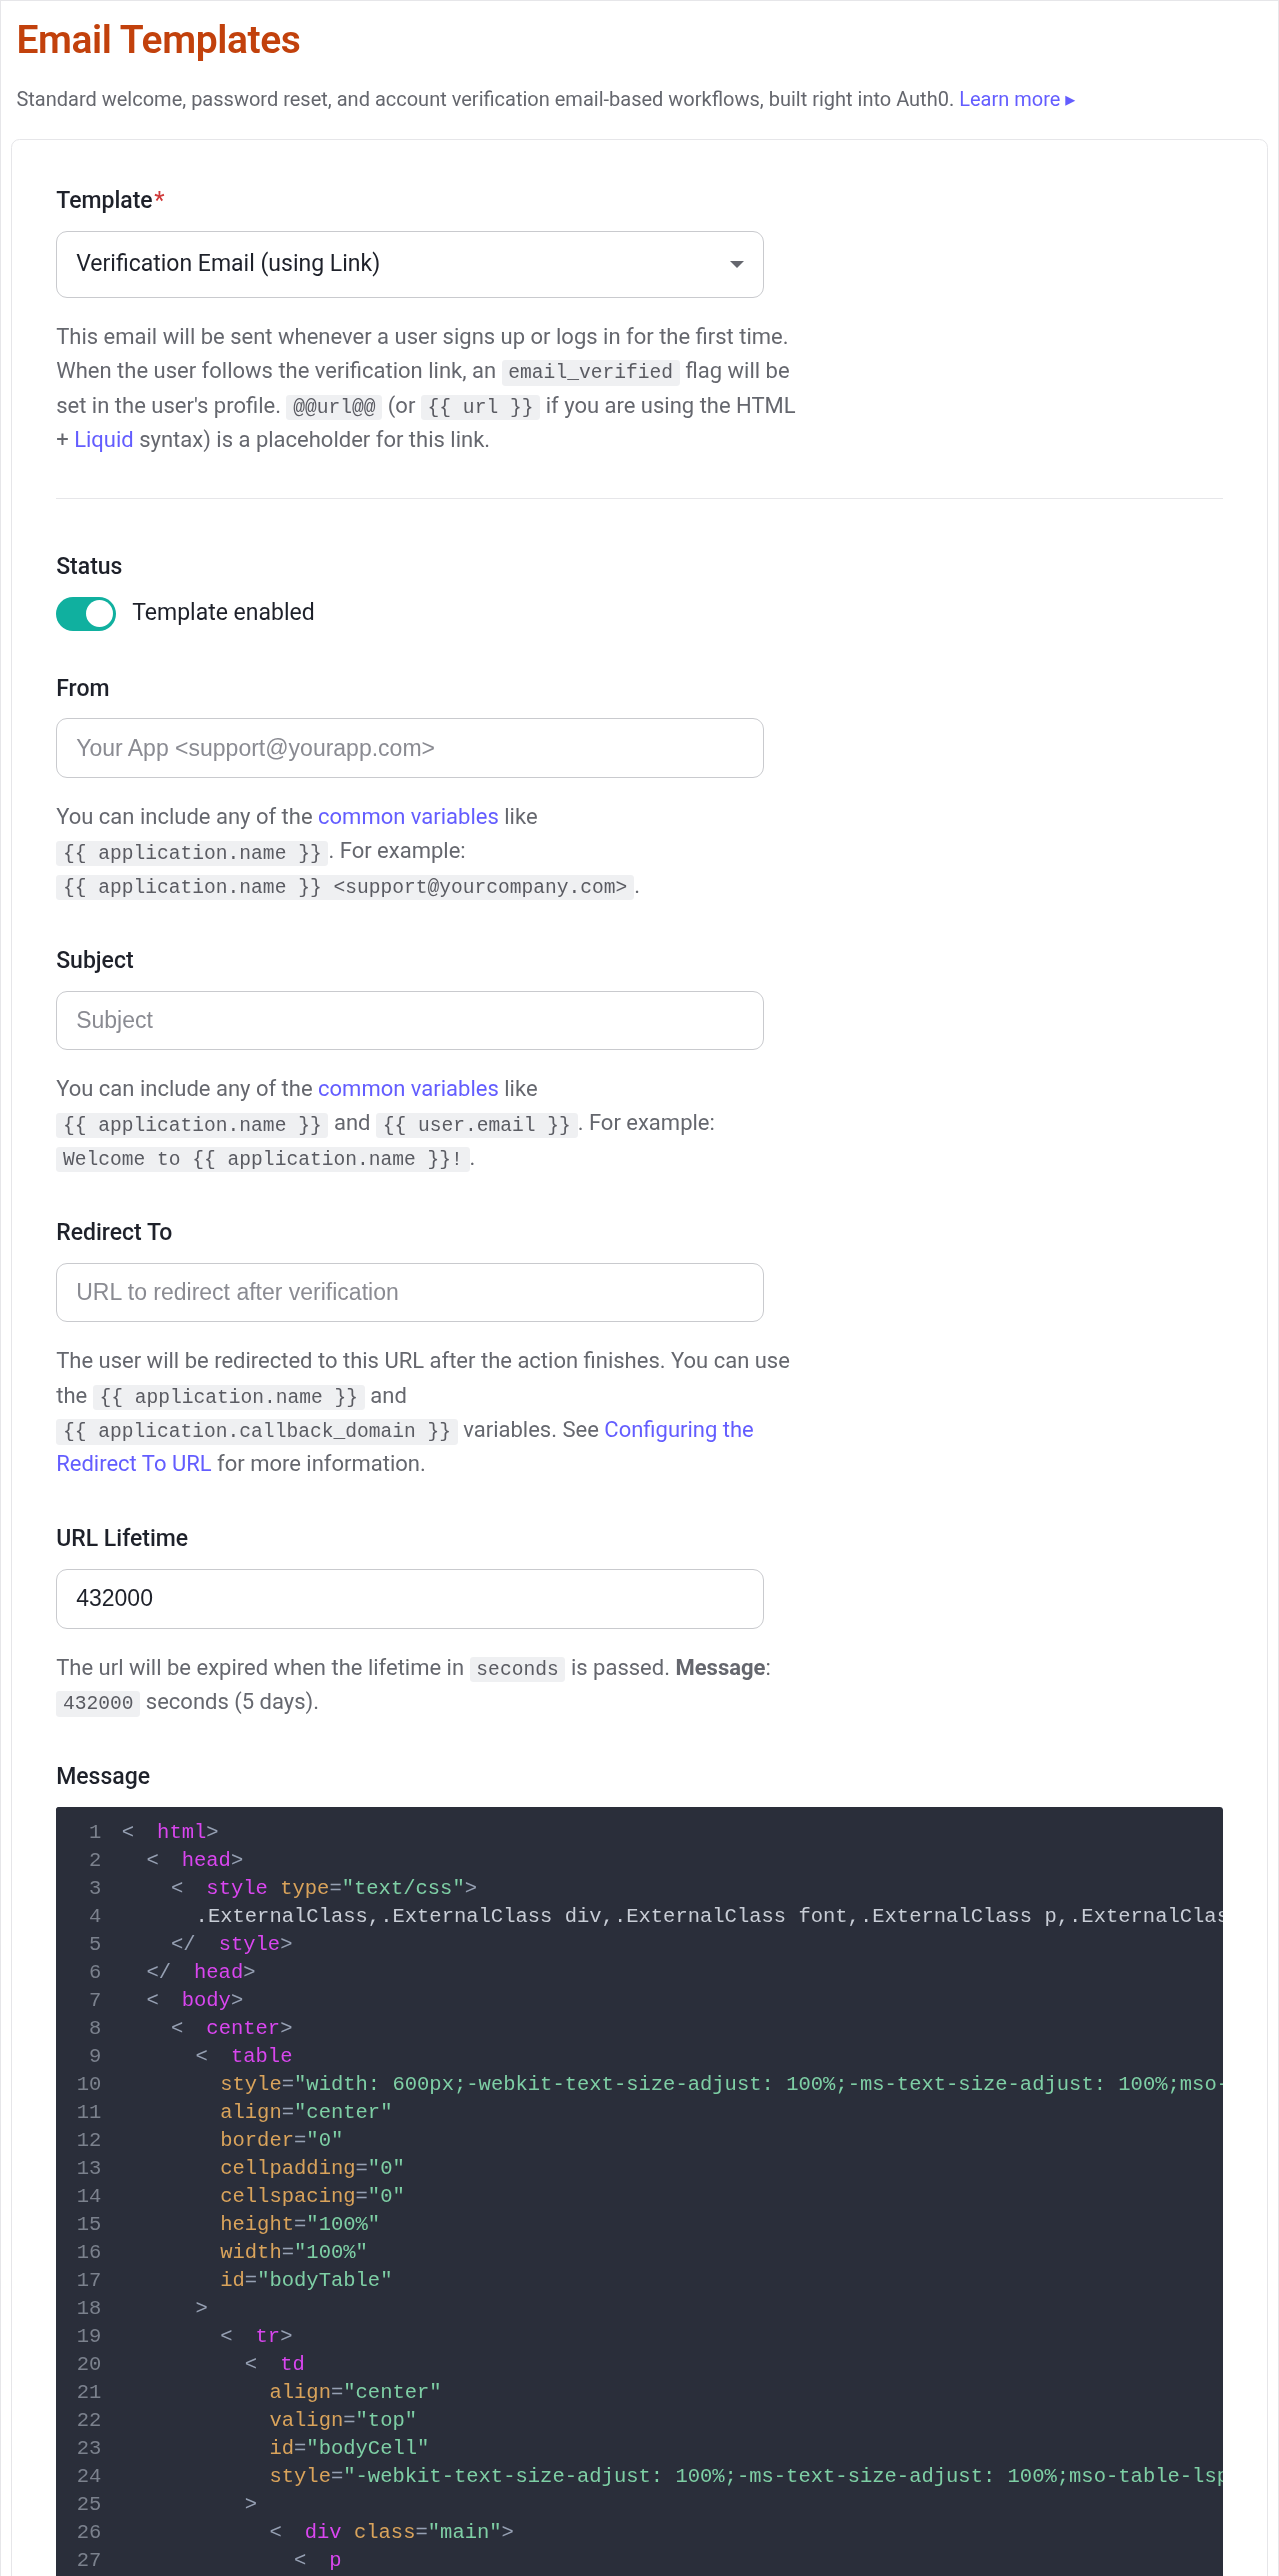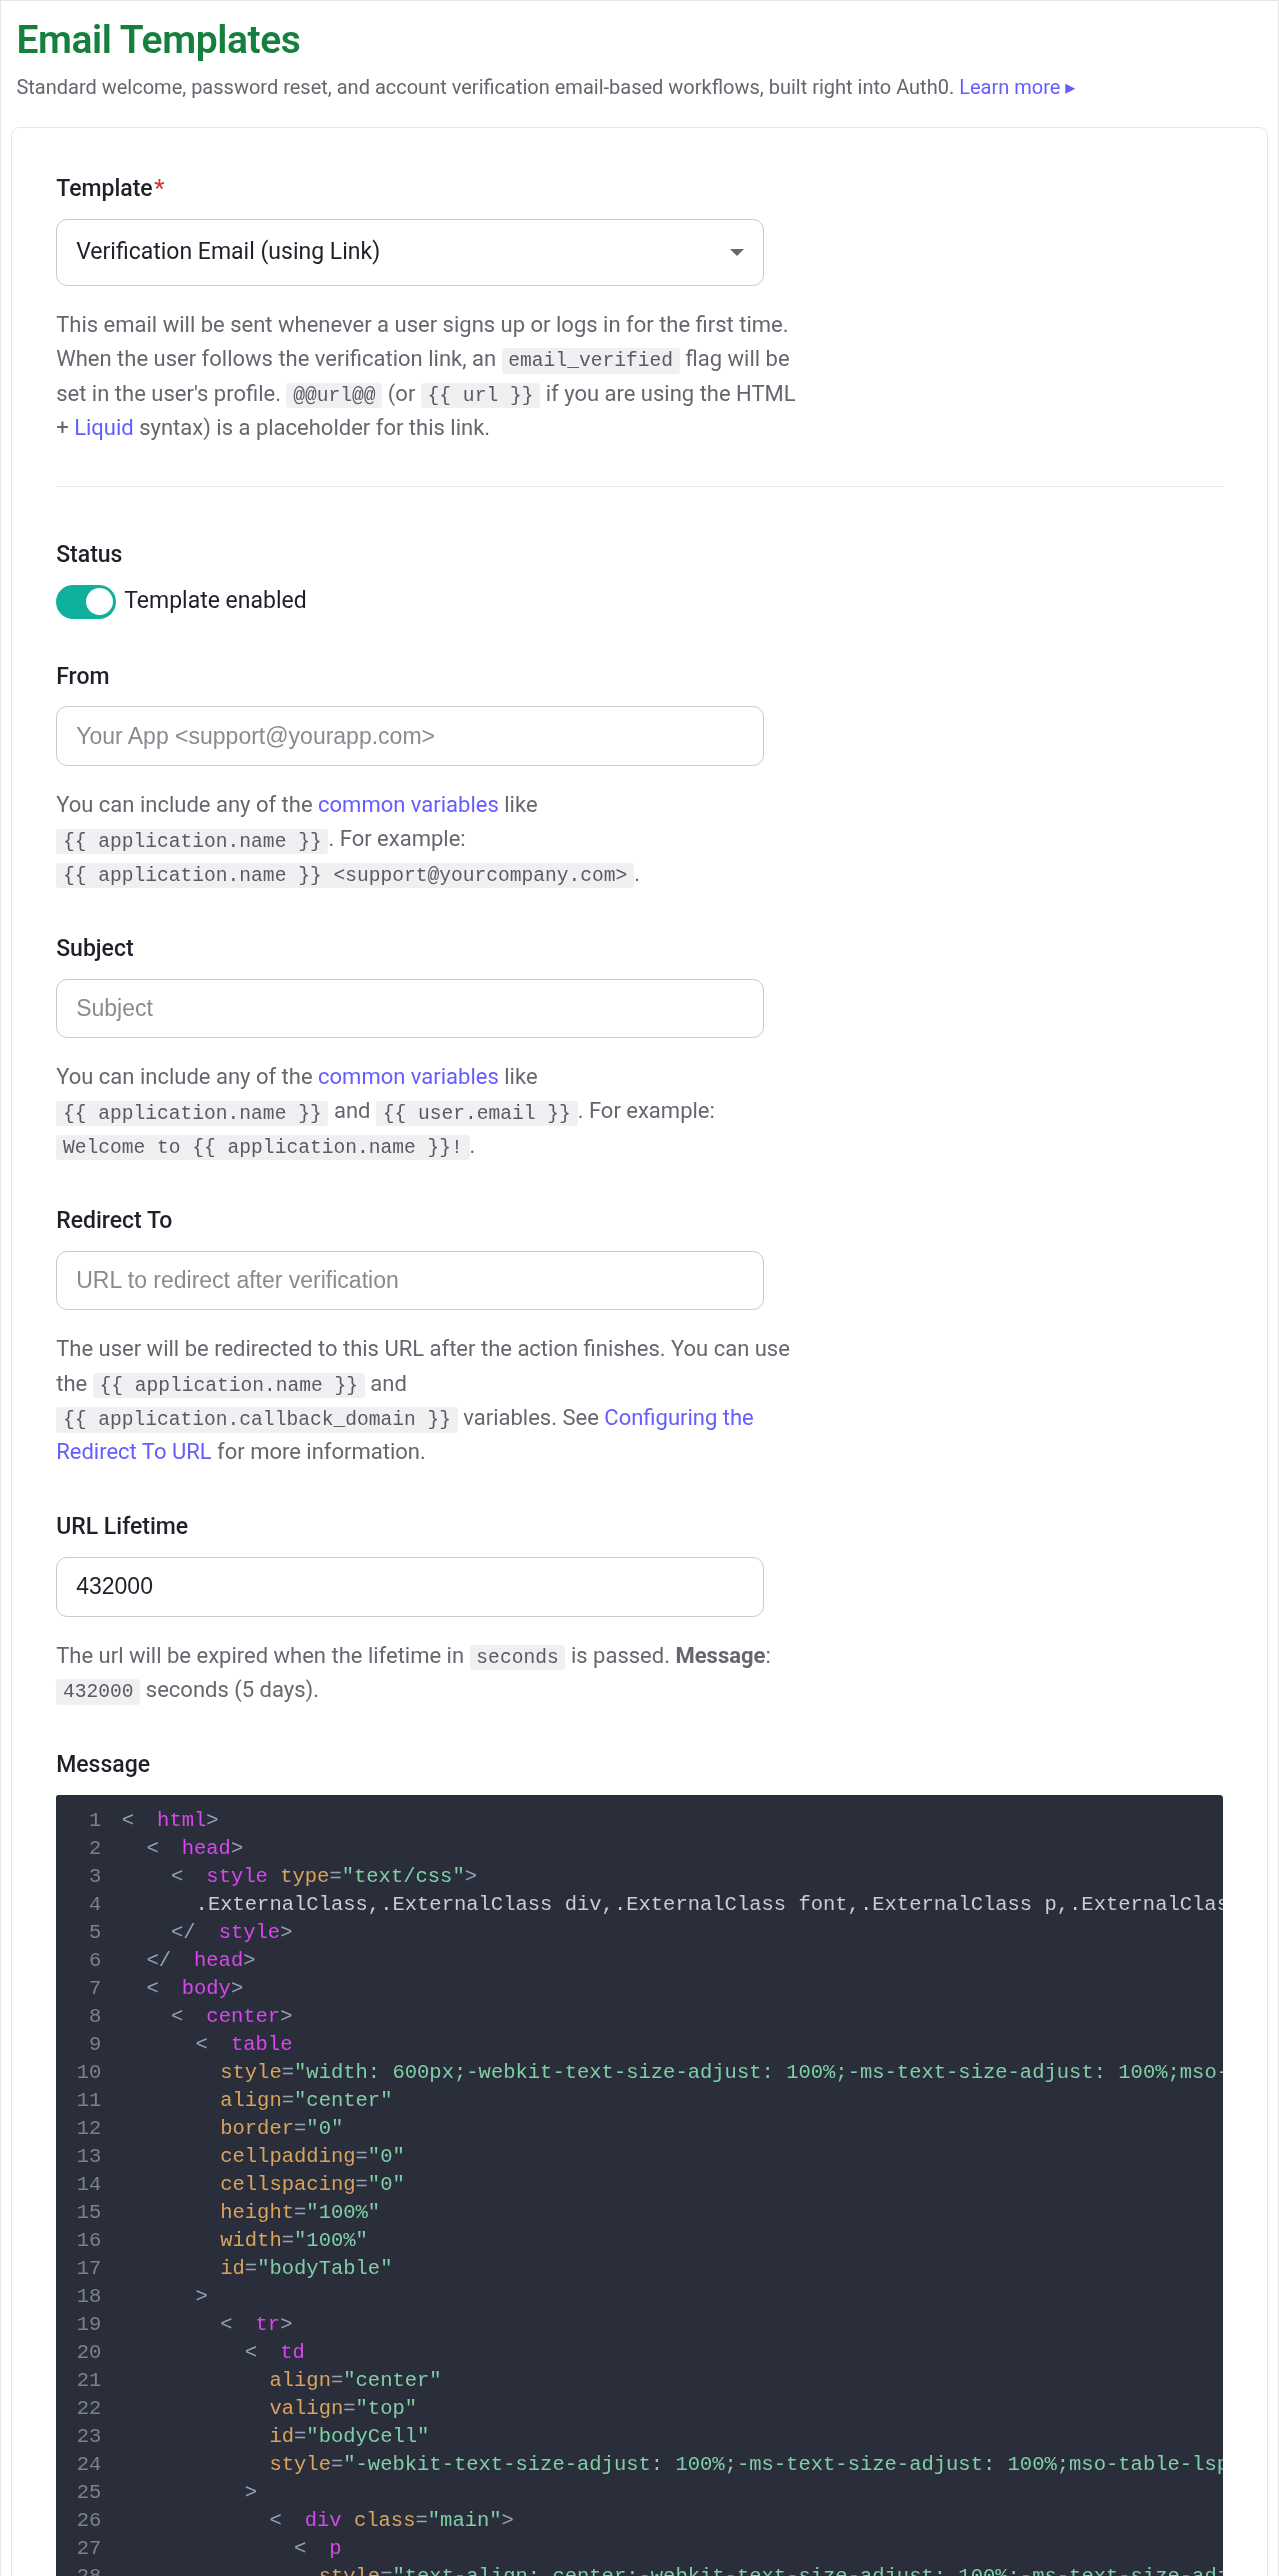--- a/index.html
+++ b/index.html
@@ -14,22 +14,22 @@
     border: 0.9px solid #e6e6e9;
     width: 1279px;
     margin: 0;
   }
   .header-block {
     padding: 10.2px 15.4px 25.6px 15.4px;
   }
   h1 {
     font-size: 39px;
     font-weight: 600;
-    color: #15803d;
-    margin-bottom: 2px;
+    color: #c2410c;
+    margin-bottom: 14px;
     letter-spacing: -0.4px;
   }
   .subtitle {
     color: #65676e;
     font-size: 20px;
   }
   .link { color: #635dff; text-decoration: none; }
   .card {
     border: 0.9px solid #e6e6e9;
     border-radius: 8.5px;
@@ -82,21 +82,21 @@
     font-size: 19.6px;
     padding: 1.7px 6.8px;
     border-radius: 3.4px;
     white-space: nowrap;
   }
   .divider {
     border: none;
     border-top: 0.9px solid #e6e6e9;
     margin: 41px 0 51px 0;
   }
-  .status-row { display: flex; align-items: center; gap: 8px; }
+  .status-row { display: flex; align-items: center; gap: 16px; }
   .toggle {
     width: 60px; height: 34px;
     background: #10b09f;
     border-radius: 34px;
     position: relative;
     cursor: pointer;
   }
   .toggle .knob {
     position: absolute;
     right: 3.4px; top: 3.4px;

